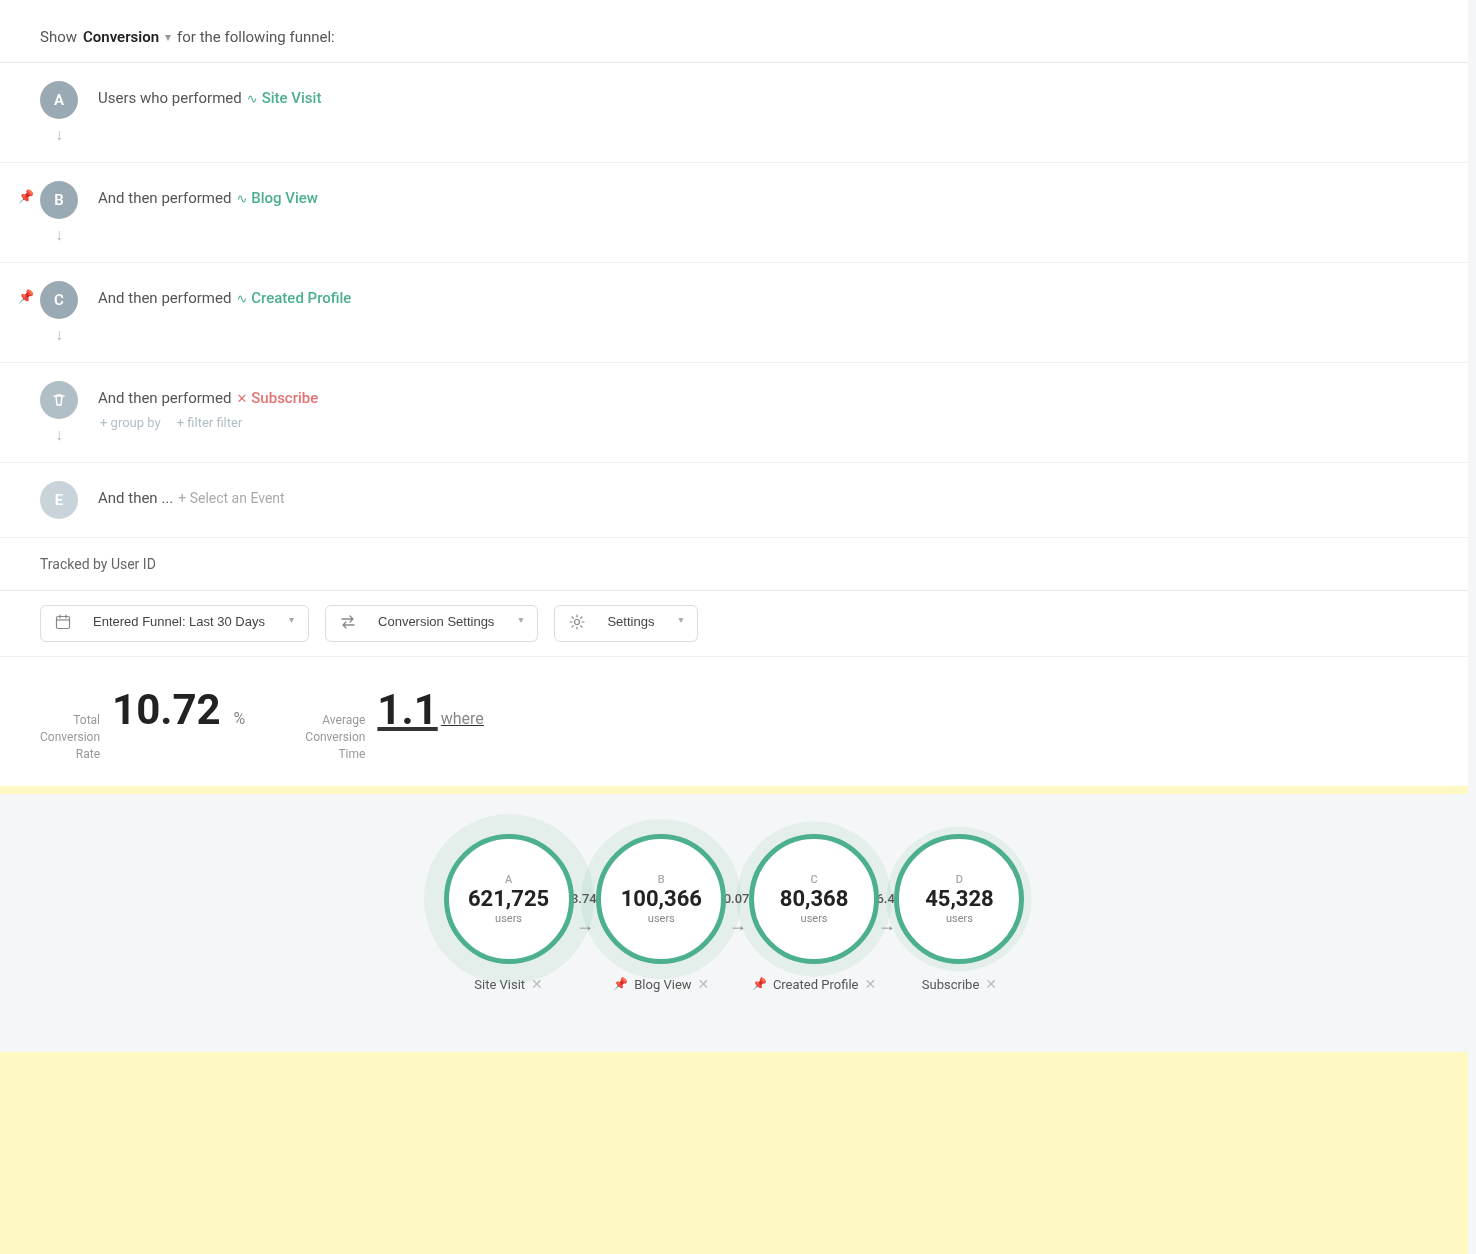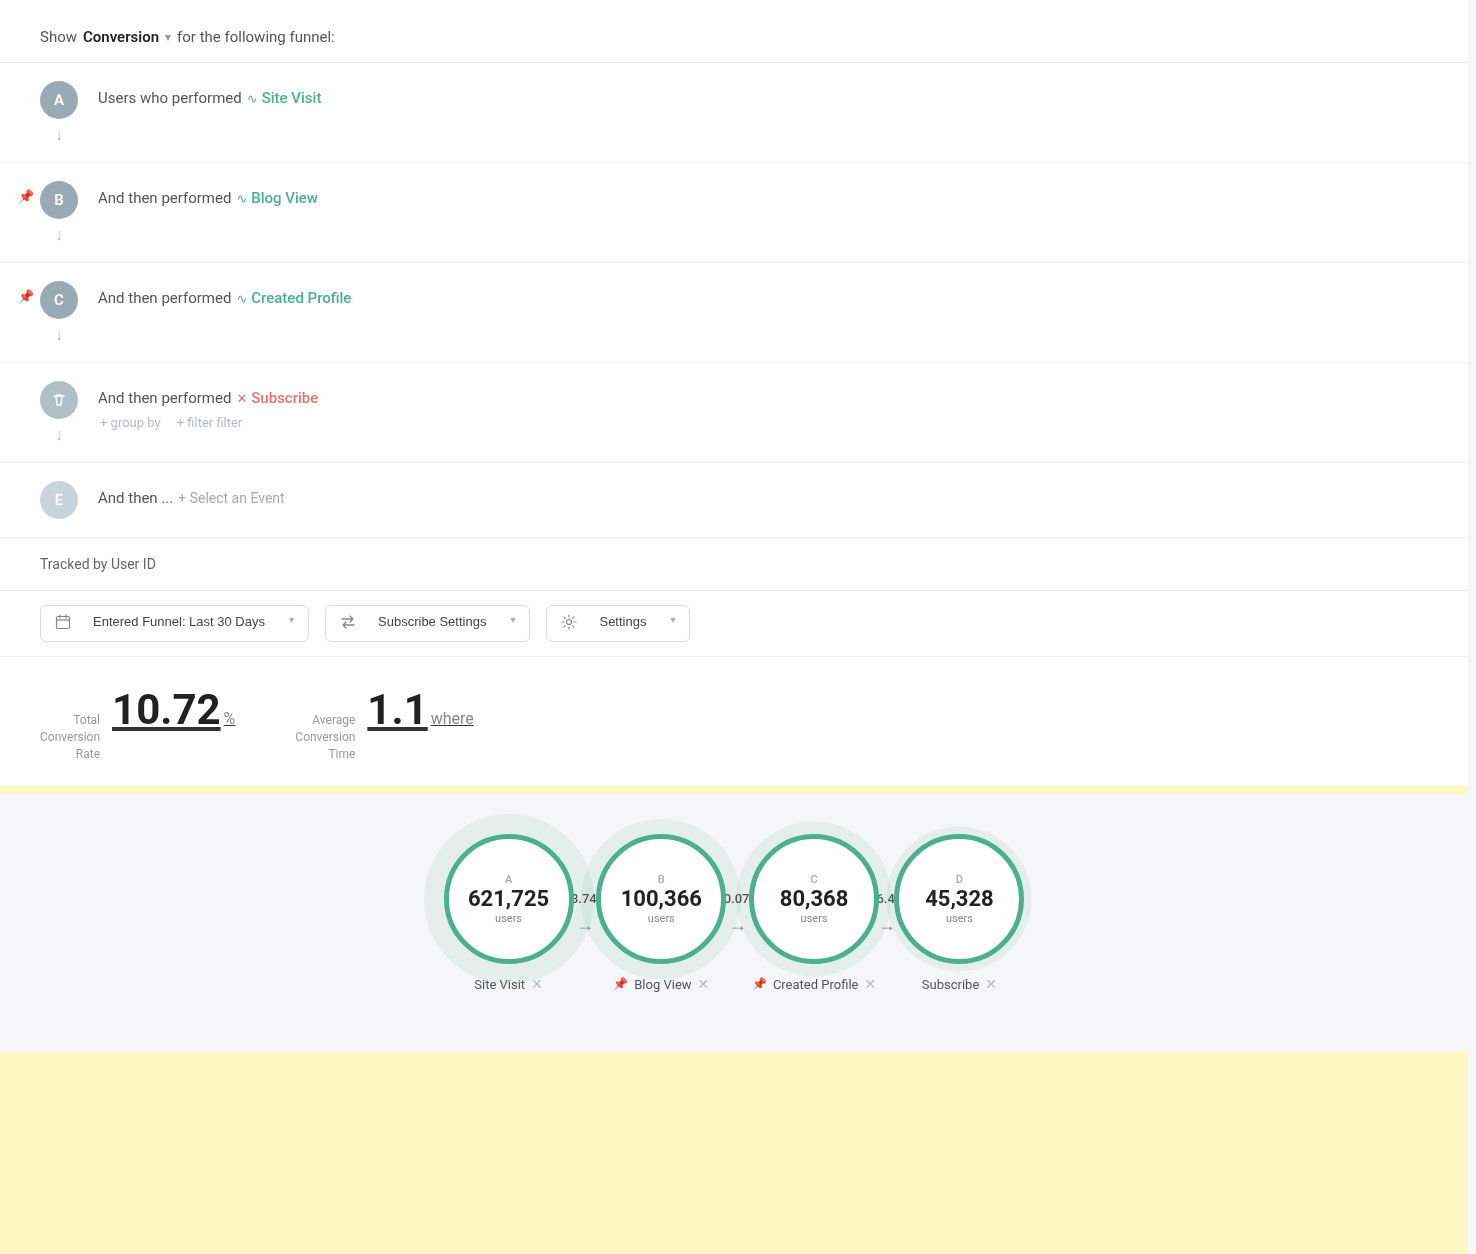--- a/index.html
+++ b/index.html
@@ -439,42 +439,42 @@
       <span>Entered Funnel: Last 30 Days</span>
       <span class="dropdown-caret">▾</span>
     </button>
 
     <button class="control-btn">
       <span class="btn-icon">
         <svg width="16" height="16" viewBox="0 0 16 16" fill="none" xmlns="http://www.w3.org/2000/svg">
           <path d="M2 5h10M10 2l3 3-3 3M14 11H4M6 8l-3 3 3 3" stroke="#888" stroke-width="1.3" stroke-linecap="round" stroke-linejoin="round"></path>
         </svg>
       </span>
-      <span>Subscribe Settings</span>
+      <span>Conversion Settings</span>
       <span class="dropdown-caret">▾</span>
     </button>
 
     <button class="control-btn">
       <span class="btn-icon">
         <svg width="16" height="16" viewBox="0 0 16 16" fill="none" xmlns="http://www.w3.org/2000/svg">
           <circle cx="8" cy="8" r="2.5" stroke="#888" stroke-width="1.2"></circle>
           <path d="M8 1v2M8 13v2M1 8h2M13 8h2M2.93 2.93l1.41 1.41M11.66 11.66l1.41 1.41M2.93 13.07l1.41-1.41M11.66 4.34l1.41-1.41" stroke="#888" stroke-width="1.2" stroke-linecap="round"></path>
         </svg>
       </span>
       <span>Settings</span>
       <span class="dropdown-caret">▾</span>
     </button>
   </div>
 
   <div class="metrics-section">
     <div class="metric-group">
       <div class="metric-label">
         Total<br>Conversion<br>Rate
       </div>
-      <div style="display:flex;align-items:baseline;gap:3px;text-decoration:underline;">
+      <div style="display:flex;align-items:baseline;gap:13px;">
         <span class="metric-value">10.72</span>
         <span class="metric-unit">%</span>
       </div>
     </div>
 
     <div class="metric-group">
       <div class="metric-label">
         Average<br>Conversion<br>Time
       </div>
       <div style="display:flex;align-items:baseline;gap:3px;text-decoration:underline;">

